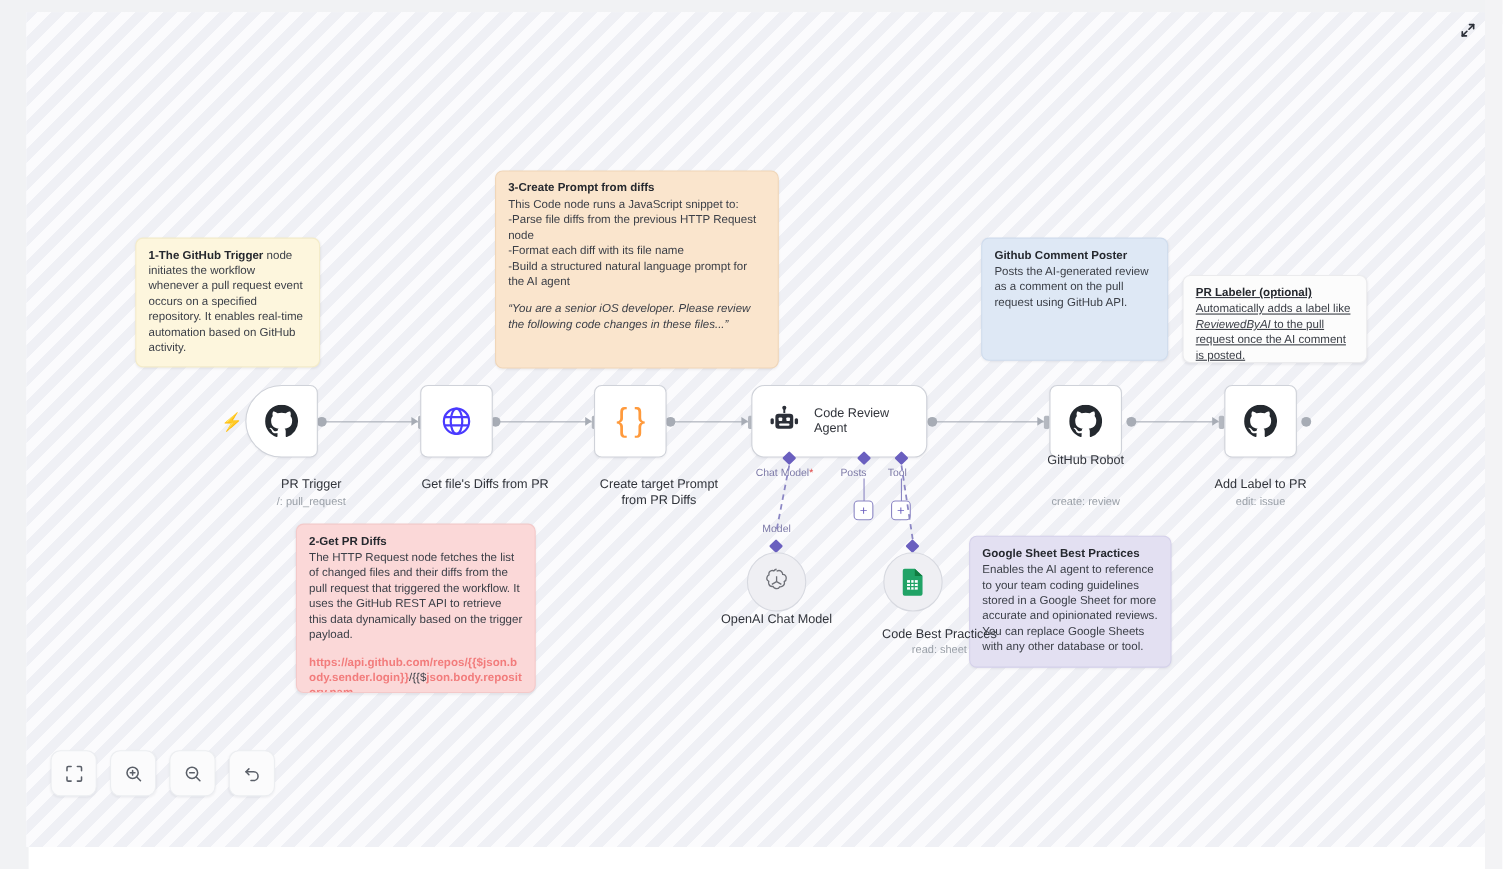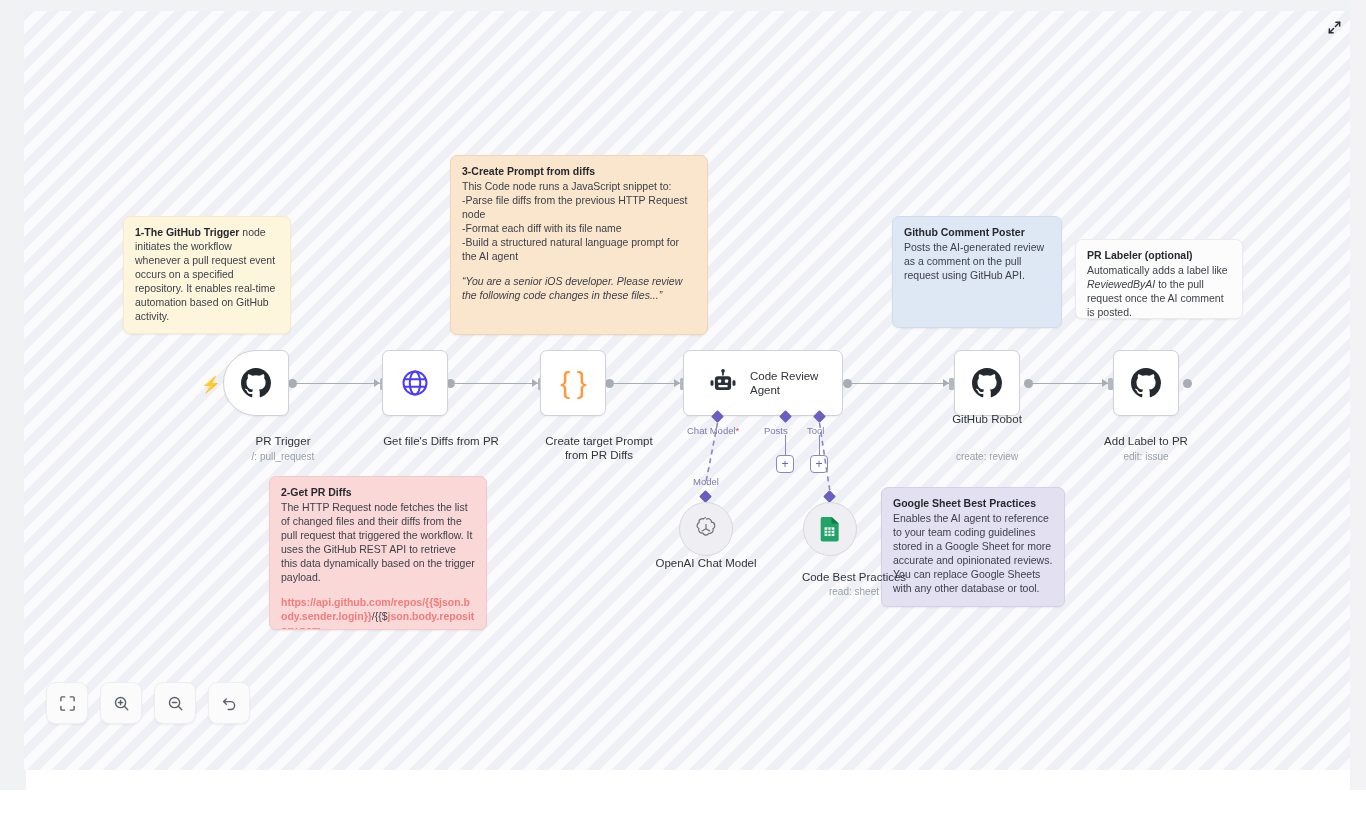--- a/index.html
+++ b/index.html
@@ -90,22 +90,23 @@
   }
   .node.square { width: 66px; height: 66px; }
   .node.trigger {
     width: 66px; height: 66px;
     border-top-left-radius: 33px;
     border-bottom-left-radius: 33px;
   }
   .node.agent {
     width: 160px; height: 66px;
     justify-content: flex-start;
-    padding-left: 24px;
+    padding-left: 14px;
     gap: 12px;
+    border-radius: 12px;
   }
   .agent-title {
     font-size: 11.5px; color: #31343b; line-height: 1.25;
     max-width: 80px;
   }
 
   .node-label {
     position: absolute;
     text-align: center;
     font-size: 11.5px;
@@ -224,21 +225,21 @@
       <p>The HTTP Request node fetches the list of changed files and their diffs from the pull request that triggered the workflow. It uses the GitHub REST API to retrieve this data dynamically based on the trigger payload.</p>
       <div class="blank"></div>
       <p><span class="url-link">https://api.github.com/repos/{{$json.body.sender.login}}</span><span class="url-dark">/{{$</span><span class="url-link">json.body.repository.name</span><span class="url-dark">}}/pulls/{{$json.body.number}}/files</span></p>
     </div>
 
     <div class="sticky sticky-blue" style="left:868px; top:205px; width:170px; height:112px;">
       <span class="s-title">Github Comment Poster</span>
       <p>Posts the AI-generated review as a comment on the pull request using GitHub API.</p>
     </div>
 
-    <div class="sticky sticky-white" style="left:1051px; top:228px; width:168px; height:80px;">
+    <div class="sticky sticky-white" style="left:1051px; top:239px; width:168px; height:80px;text-decoration:underline;">
       <span class="s-title">PR Labeler (optional)</span>
       <p><span>Automatically adds a label like </span><em>ReviewedByAI</em><span> to the pull request once the AI comment is posted.</span></p>
     </div>
 
     <div class="sticky sticky-purple" style="left:857px; top:476px; width:184px; height:120px;">
       <span class="s-title">Google Sheet Best Practices</span>
       <p>Enables the AI agent to reference to your team coding guidelines stored in a Google Sheet for more accurate and opinionated reviews. You can replace Google Sheets with any other database or tool.</p>
     </div>
 
     <div class="dot-out" style="left:264px; top:368px;"></div>

